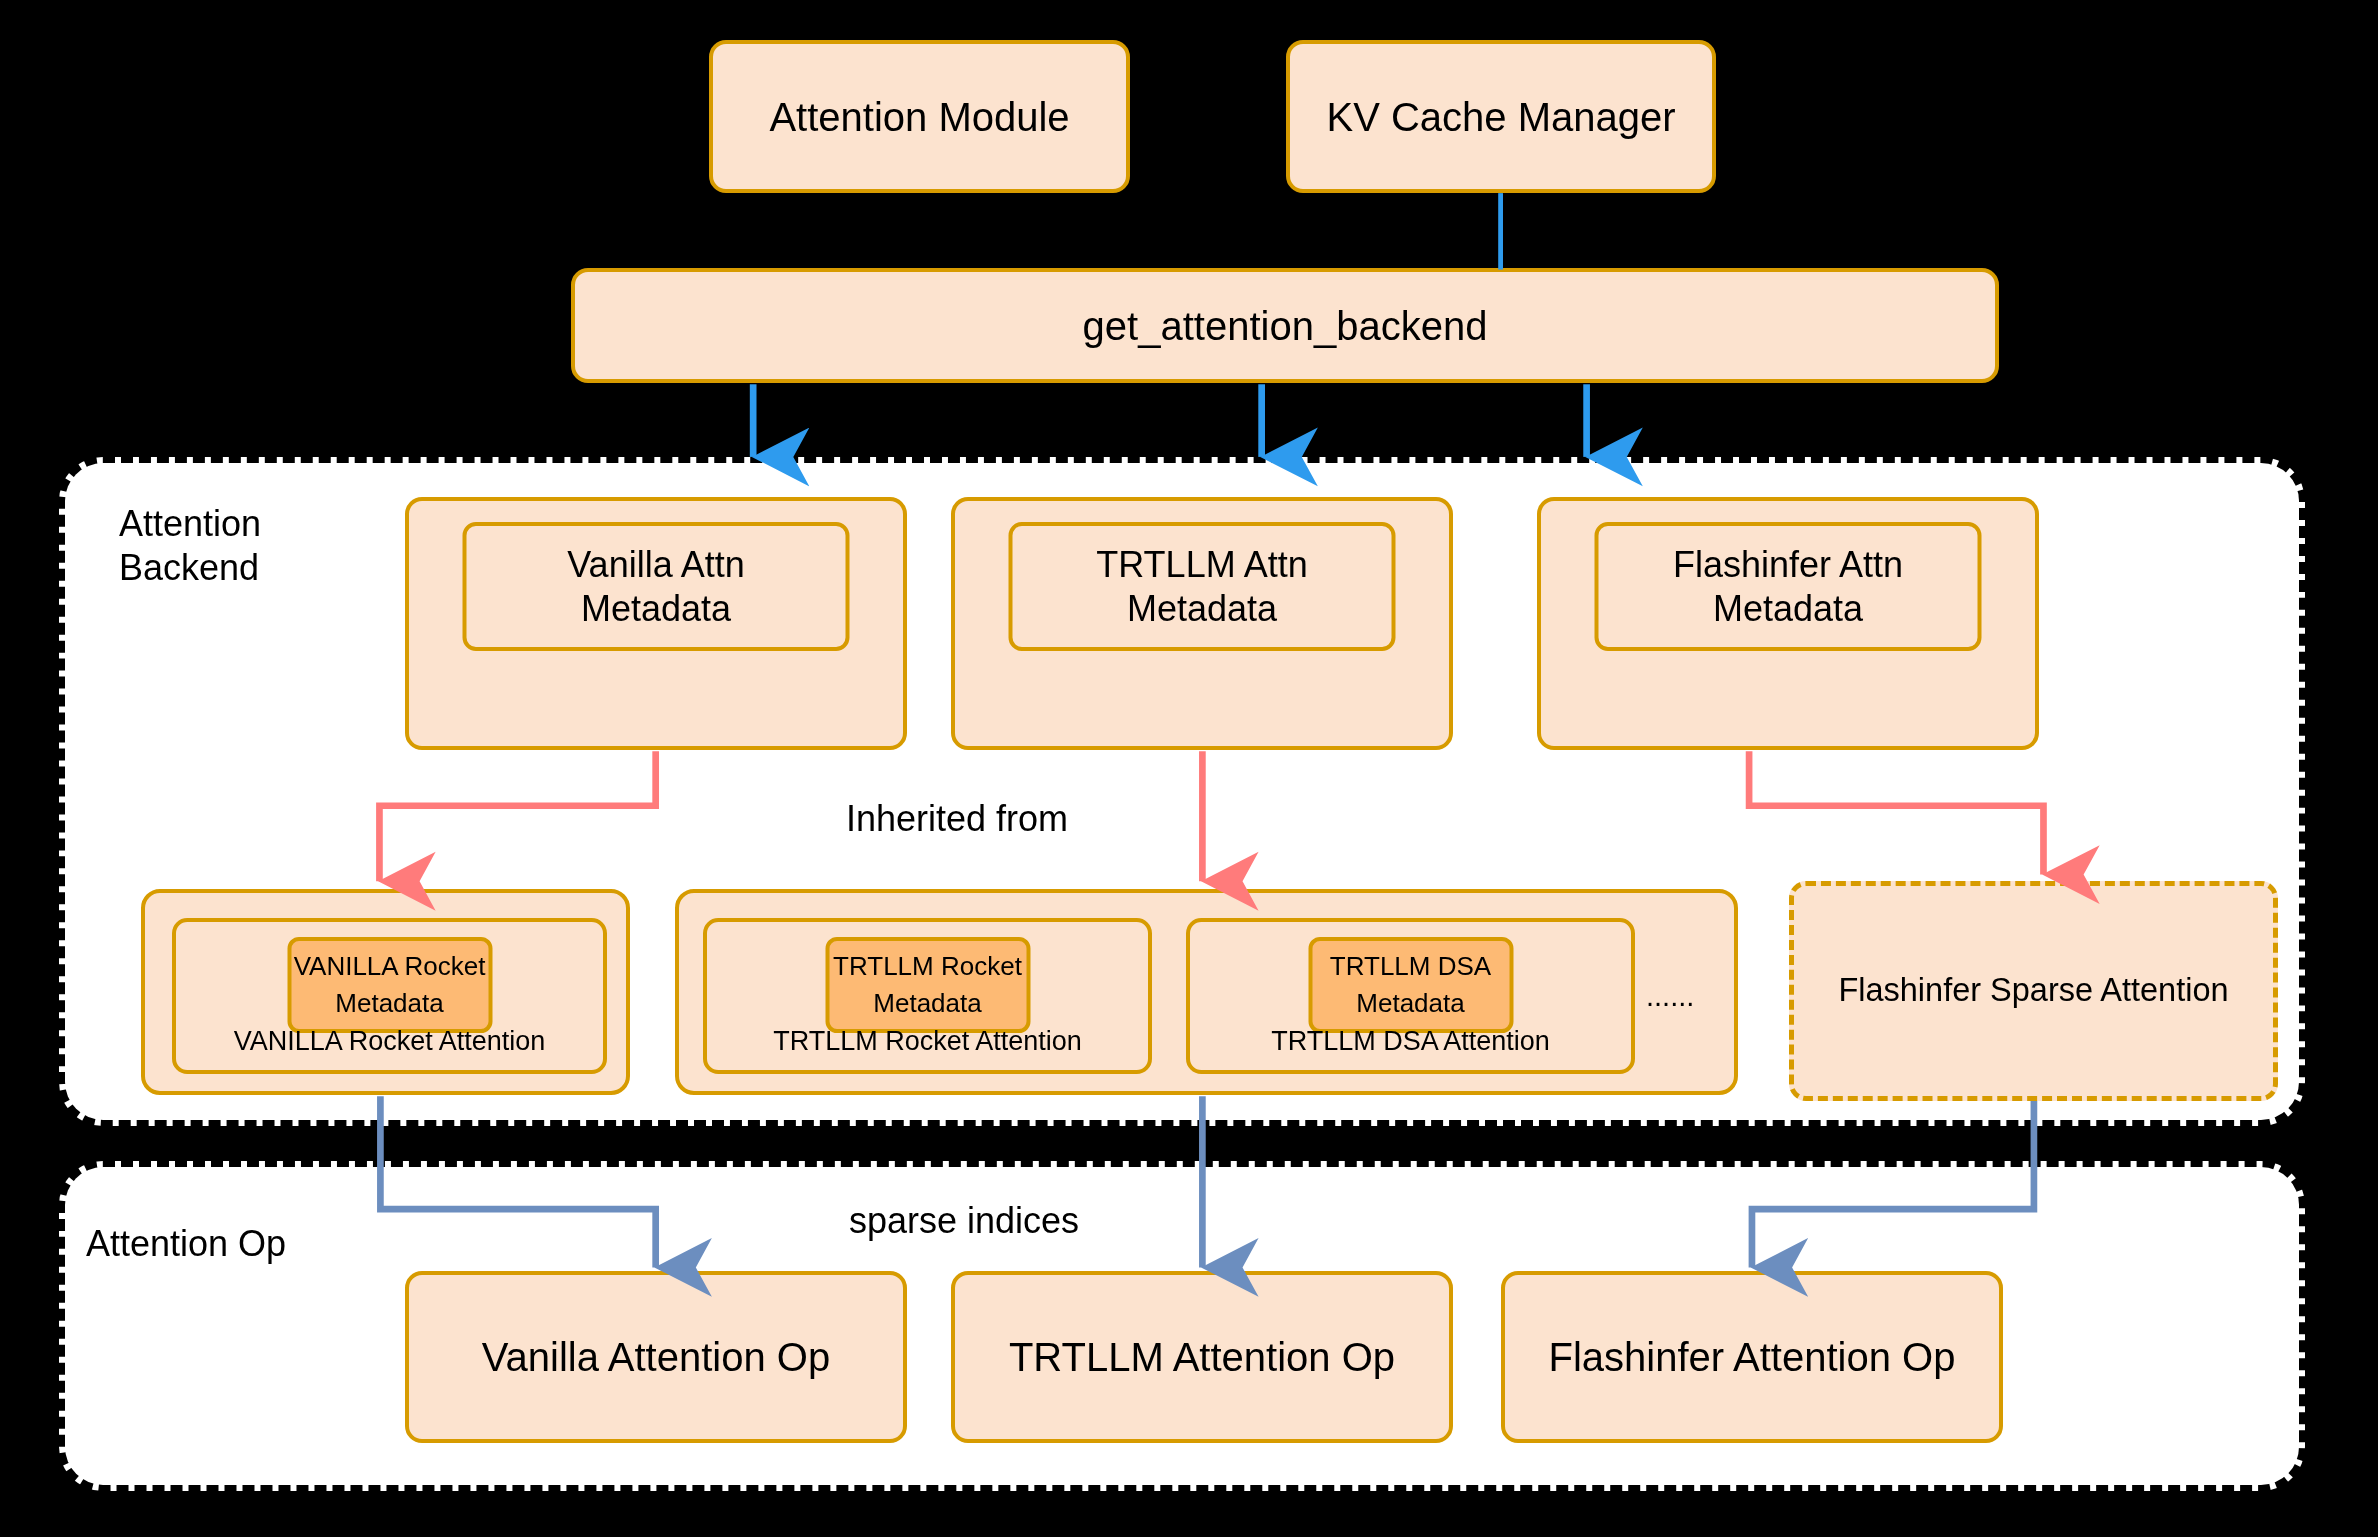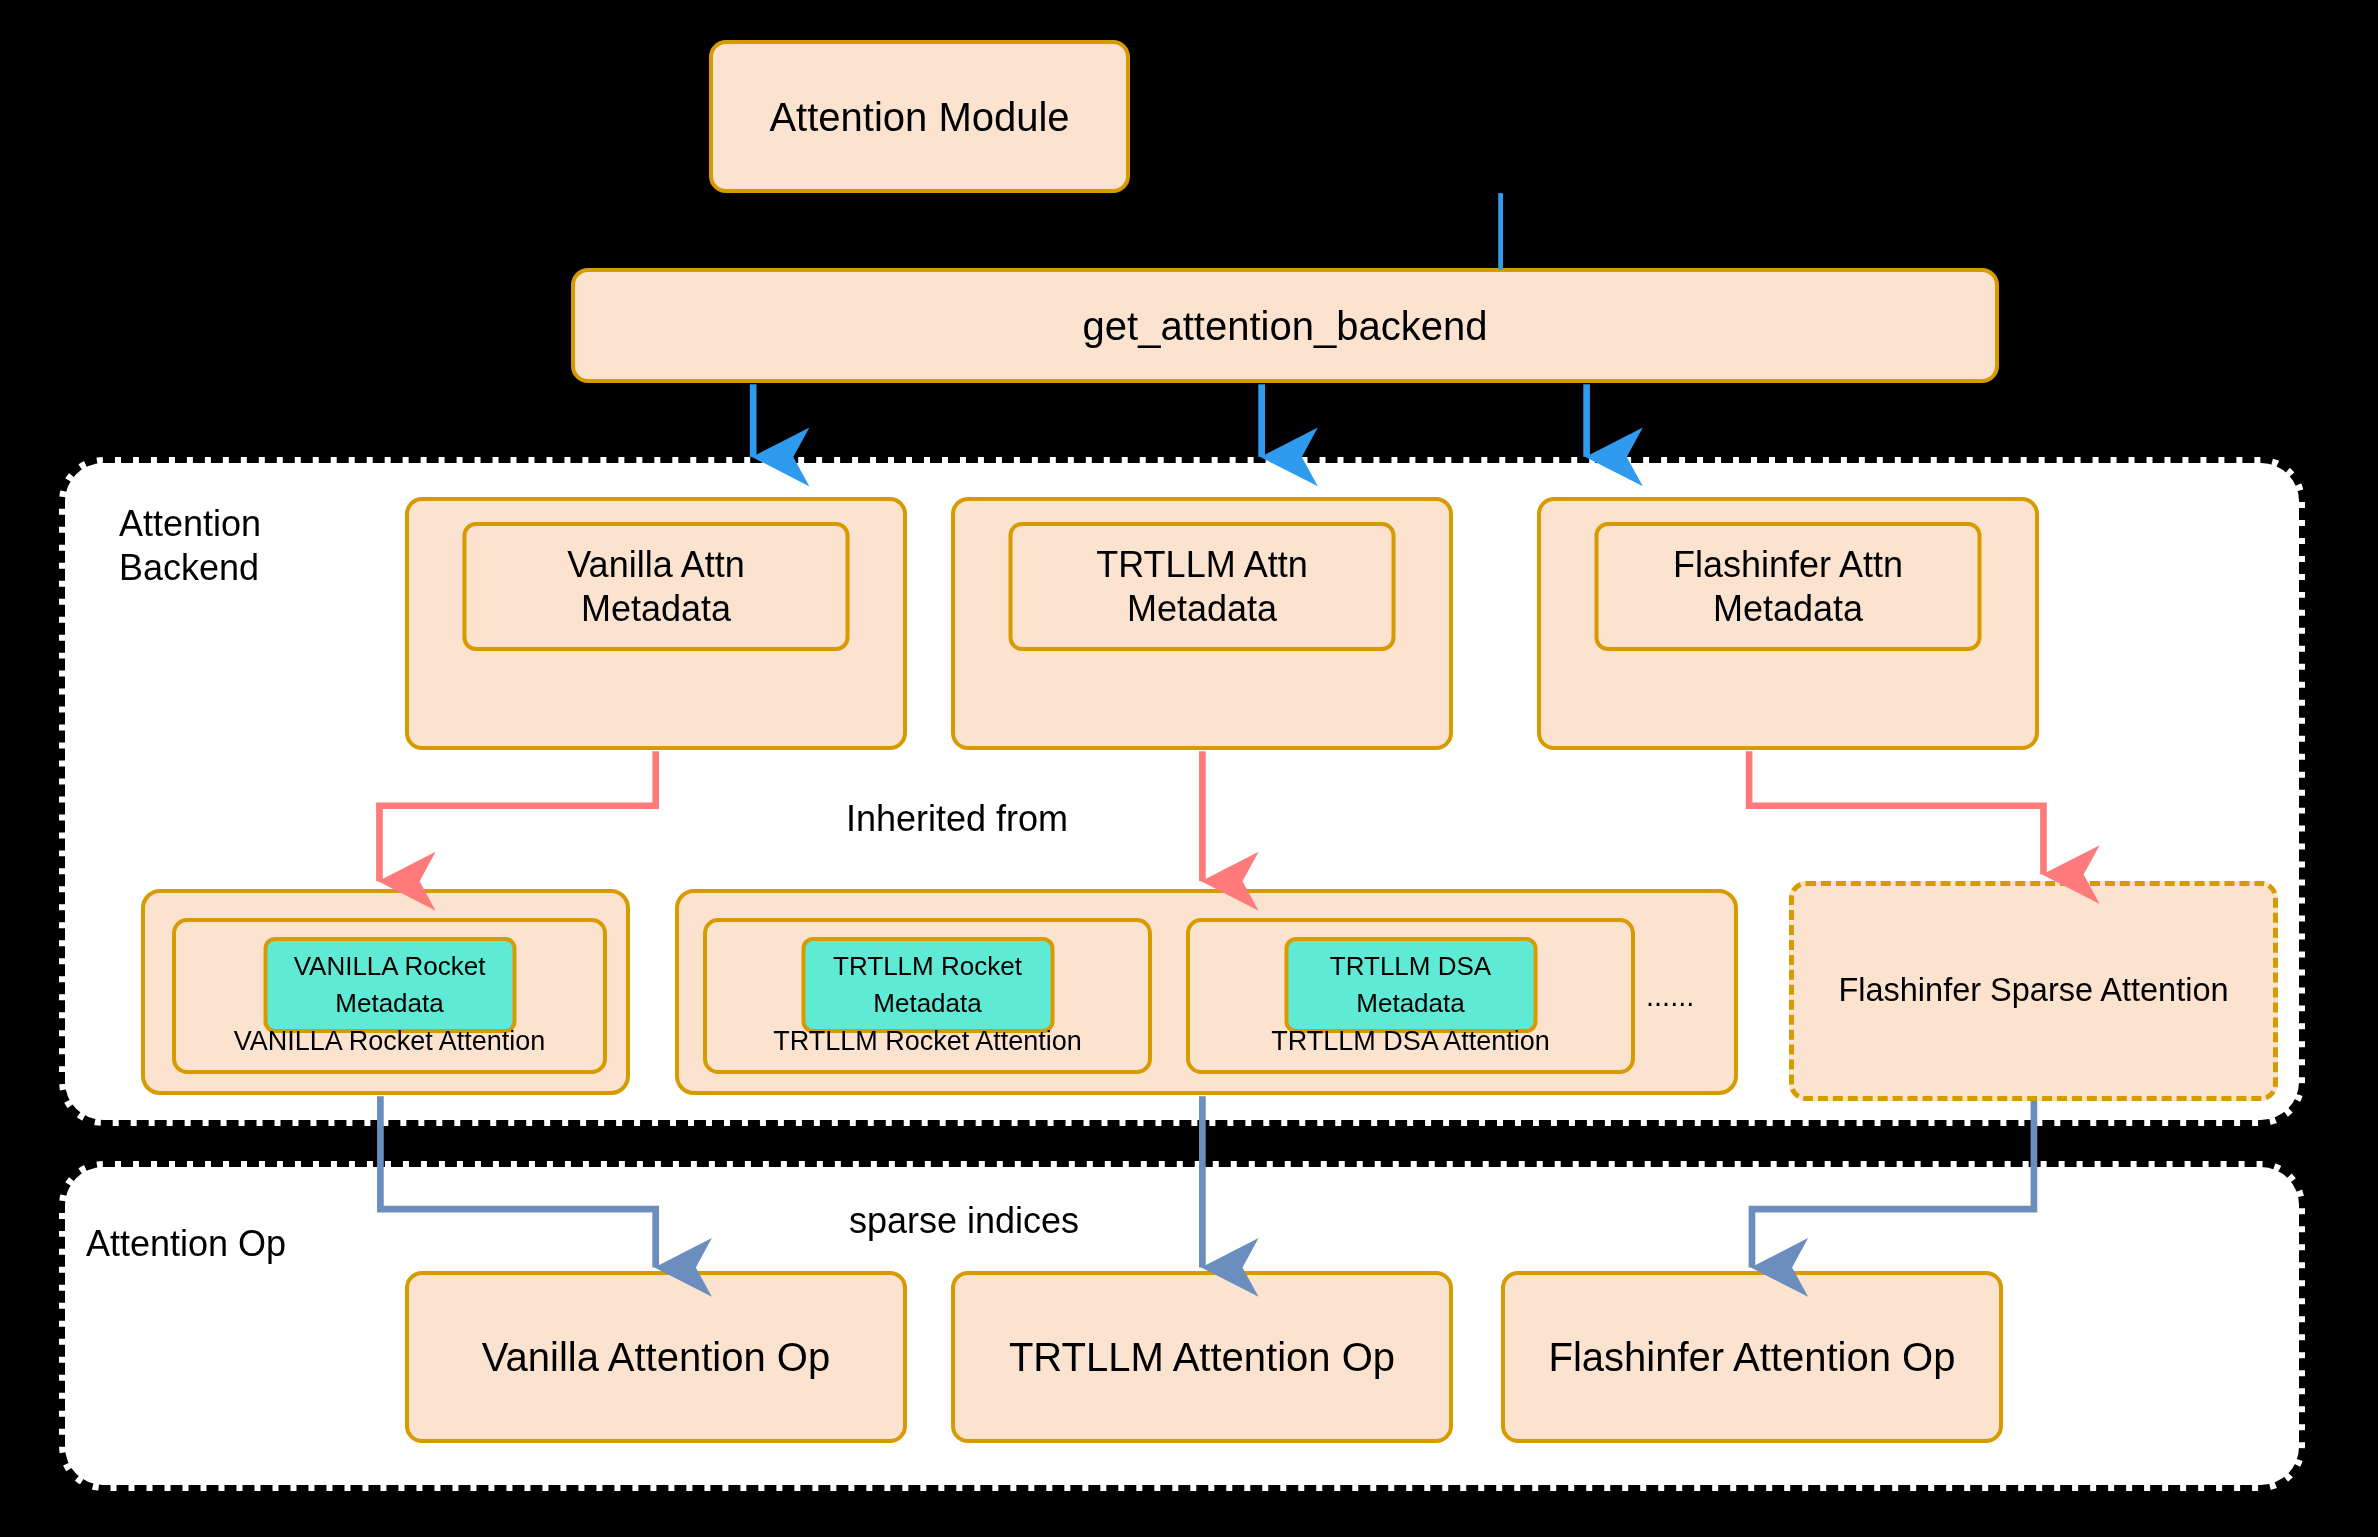--- a/index.html
+++ b/index.html
@@ -82,22 +82,22 @@
   }
   #sparse-vanilla-group{left:141px;top:889px;width:489px;height:206px;}
   #sparse-trtllm-group{left:675px;top:889px;width:1063px;height:206px;}
 
   .sparse-card{
     position:absolute;background:#FCE3CF;border:4.8px solid #D79B00;
     border-radius:15.3px;box-sizing:border-box;
   }
   .sparse-card .meta{
     position:absolute;left:50%;transform:translateX(-50%);top:15.3px;
-    width:253px;height:96px;
-    background:#5eead4;border:4.8px solid #D79B00;border-radius:11.5px;
+    width:205px;height:96px;
+    background:#fdba74;border:4.8px solid #D79B00;border-radius:11.5px;
     display:flex;flex-direction:column;align-items:center;justify-content:center;
     font-size:26px;line-height:1.45;box-sizing:border-box;text-align:center;
   }
   .sparse-card .cardname{
     position:absolute;left:0;right:0;bottom:13.4px;
     font-size:27px;text-align:center;
   }
 
   #sparse-vanilla-card{left:27px;top:25px;width:435px;height:156px;}
   #sparse-trtllm-rocket-card{left:24px;top:25px;width:449px;height:156px;}
@@ -156,20 +156,23 @@
 
     <path d="M1258,1147 L1258,1326" stroke="#6C8EBF" stroke-width="7" fill="none" marker-end="url(#ah-blue-muted)"></path>
 
     <path d="M2128,1152 L2128,1265 L1833,1265 L1833,1326" stroke="#6C8EBF" stroke-width="7" fill="none" marker-end="url(#ah-blue-muted)"></path>
   </svg>
 
   <div class="node" id="attention-module">
     <span class="lbl">Attention Module</span>
   </div>
 
+  <div class="node" id="kv-cache-manager">
+    <span class="lbl">KV Cache Manager</span>
+  </div>
 
   <div class="node" id="get-attention-backend">
     <span class="lbl">get_attention_backend</span>
   </div>
 
   <div class="section-title" id="backend-section-title">Attention
 Backend</div>
 
   <div class="node backend-card" id="backend-vanilla">
     <div class="meta">

